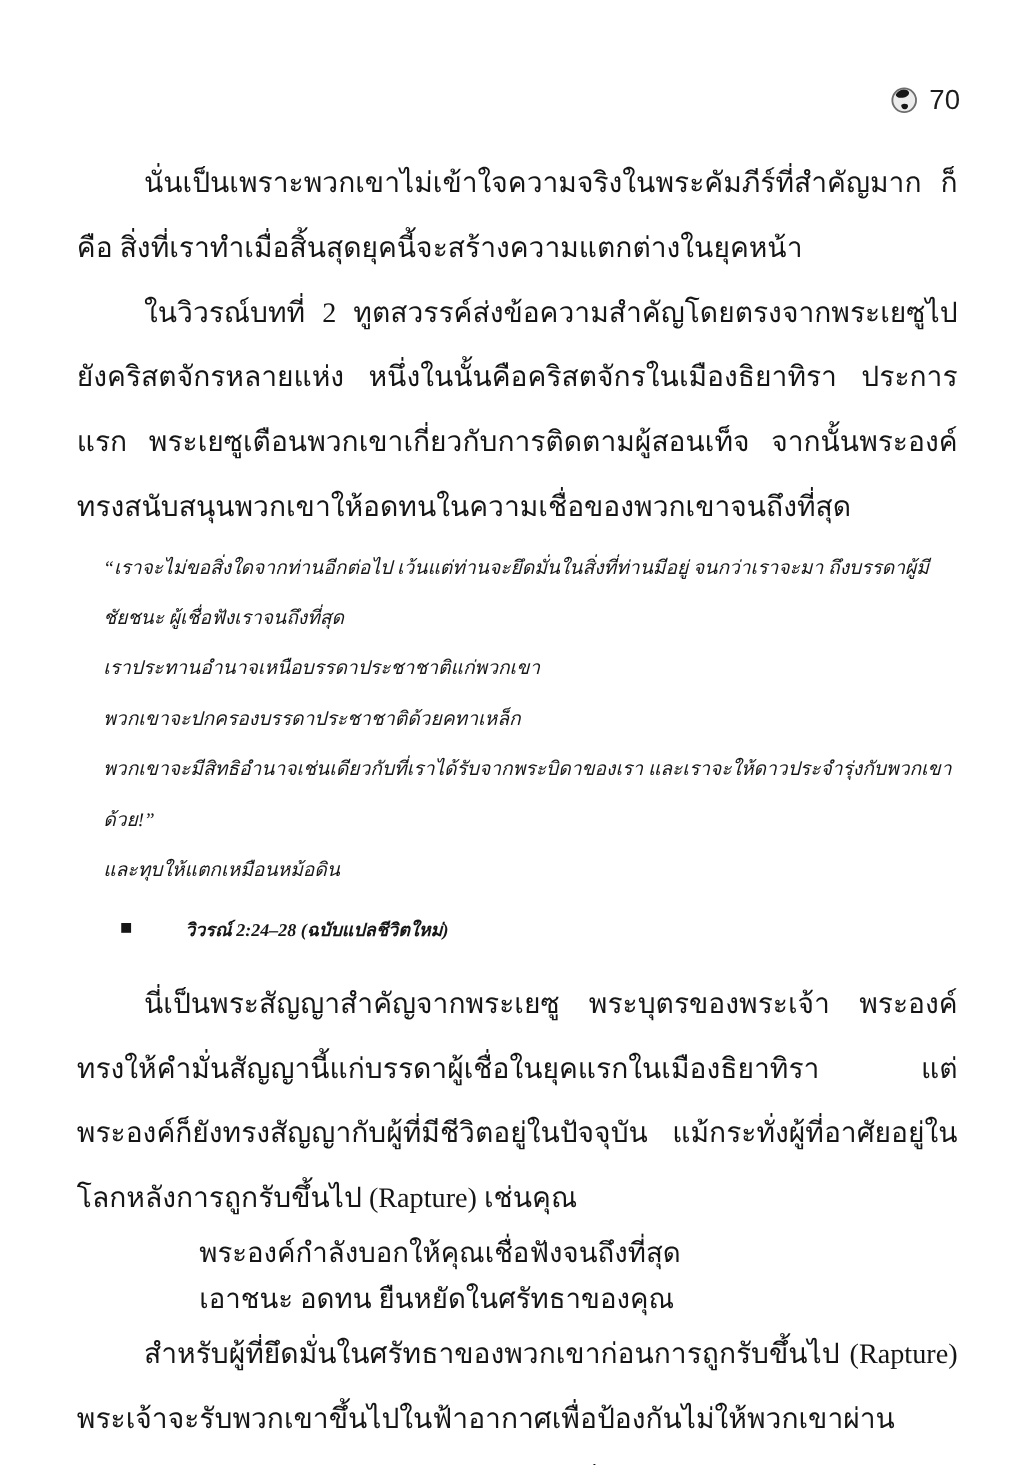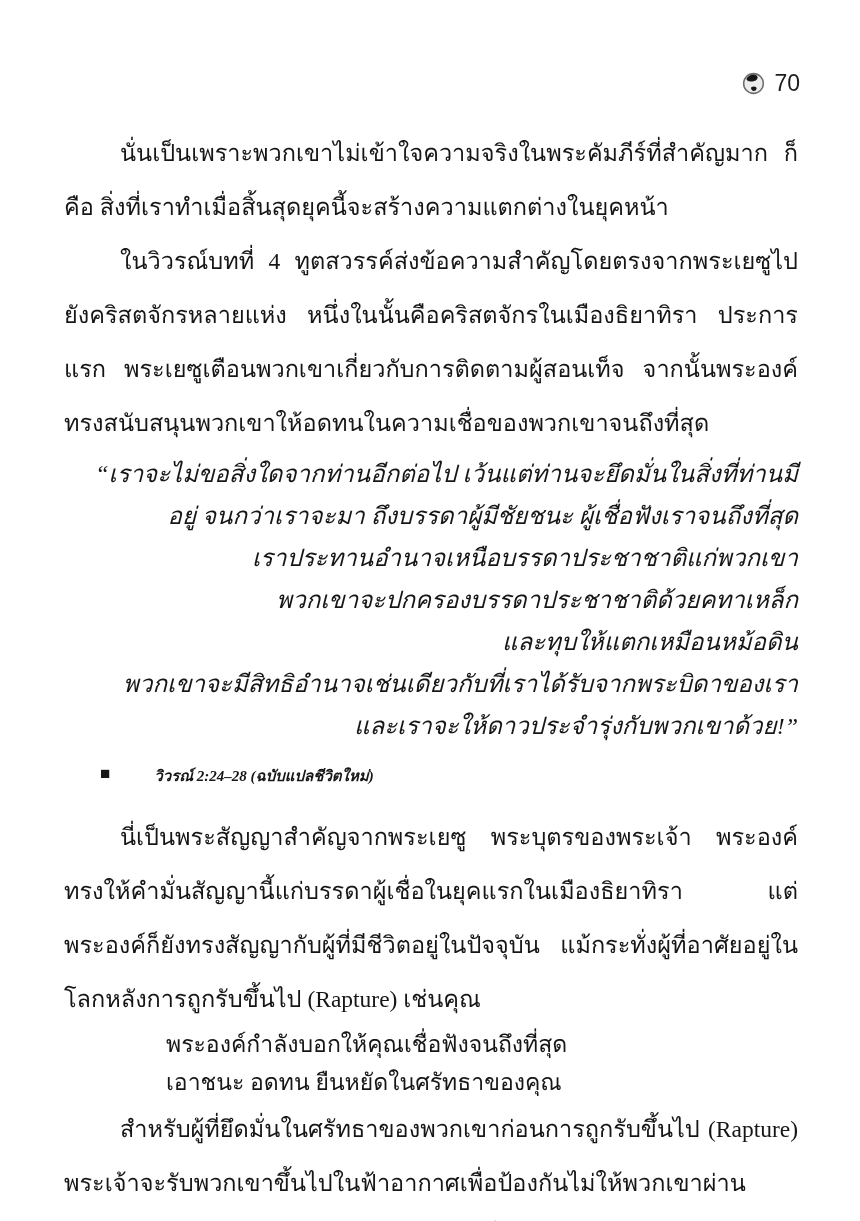--- a/index.html
+++ b/index.html
@@ -47,23 +47,23 @@
     line-height: 54px;
     text-indent: 56px;
     text-align: justify;
   }
   .quote-block {
     margin: 3px 0 0 22px;
     font-style: italic;
   }
   .quote-line {
     margin: 0;
-    font-size: 24px;
+    font-size: 16px;
     line-height: 42px;
-    text-align: right;
+    text-align: left;
   }
   .reference-row {
     display: flex;
     align-items: baseline;
     margin: 9px 0 14px 36px;
     font-style: italic;
     font-weight: bold;
   }
   .ref-marker {
     font-style: normal;
@@ -95,28 +95,28 @@
         <path d="M9.4 16.2 Q11.8 14.4 14.6 15.6 Q16.2 17.4 14.2 19.4 Q11.6 20.6 10.2 18.8 Q9.3 17.6 9.4 16.2 Z" fill="#161616"></path>
       </svg>
     </span>
     <span class="page-number">70</span>
   </div>
 
   <div class="content">
 
     <p class="body-par">นั่นเป็นเพราะพวกเขาไม่เข้าใจความจริงในพระคัมภีร์ที่สำคัญมาก ก็คือ สิ่งที่เราทำเมื่อสิ้นสุดยุคนี้จะสร้างความแตกต่างในยุคหน้า</p>
 
-    <p class="body-par">ในวิวรณ์บทที่ 4 ทูตสวรรค์ส่งข้อความสำคัญโดยตรงจากพระเยซูไปยังคริสตจักรหลายแห่ง หนึ่งในนั้นคือคริสตจักรในเมืองธิยาทิรา ประการแรก พระเยซูเตือนพวกเขาเกี่ยวกับการติดตามผู้สอนเท็จ จากนั้นพระองค์ทรงสนับสนุนพวกเขาให้อดทนในความเชื่อของพวกเขาจนถึงที่สุด</p>
+    <p class="body-par">ในวิวรณ์บทที่ 2 ทูตสวรรค์ส่งข้อความสำคัญโดยตรงจากพระเยซูไปยังคริสตจักรหลายแห่ง หนึ่งในนั้นคือคริสตจักรในเมืองธิยาทิรา ประการแรก พระเยซูเตือนพวกเขาเกี่ยวกับการติดตามผู้สอนเท็จ จากนั้นพระองค์ทรงสนับสนุนพวกเขาให้อดทนในความเชื่อของพวกเขาจนถึงที่สุด</p>
 
     <div class="quote-block">
       <p class="quote-line">“เราจะไม่ขอสิ่งใดจากท่านอีกต่อไป เว้นแต่ท่านจะยึดมั่นในสิ่งที่ท่านมีอยู่ จนกว่าเราจะมา ถึงบรรดาผู้มีชัยชนะ ผู้เชื่อฟังเราจนถึงที่สุด</p>
       <p class="quote-line">เราประทานอำนาจเหนือบรรดาประชาชาติแก่พวกเขา</p>
       <p class="quote-line">พวกเขาจะปกครองบรรดาประชาชาติด้วยคทาเหล็ก</p>
+      <p class="quote-line">พวกเขาจะมีสิทธิอำนาจเช่นเดียวกับที่เราได้รับจากพระบิดาของเรา และเราจะให้ดาวประจำรุ่งกับพวกเขาด้วย!”</p>
       <p class="quote-line">และทุบให้แตกเหมือนหม้อดิน</p>
-      <p class="quote-line">พวกเขาจะมีสิทธิอำนาจเช่นเดียวกับที่เราได้รับจากพระบิดาของเรา และเราจะให้ดาวประจำรุ่งกับพวกเขาด้วย!”</p>
     </div>
 
     <div class="reference-row">
       <span class="ref-marker">■</span>
       <span class="ref-text">วิวรณ์ 2:24–28 (ฉบับแปลชีวิตใหม่)</span>
     </div>
 
     <p class="body-par">นี่เป็นพระสัญญาสำคัญจากพระเยซู พระบุตรของพระเจ้า พระองค์ทรงให้คำมั่นสัญญานี้แก่บรรดาผู้เชื่อในยุคแรกในเมืองธิยาทิรา แต่พระองค์ก็ยังทรงสัญญากับผู้ที่มีชีวิตอยู่ในปัจจุบัน แม้กระทั่งผู้ที่อาศัยอยู่ในโลกหลังการถูกรับขึ้นไป (Rapture) เช่นคุณ</p>
 
     <p class="indent-line">พระองค์กำลังบอกให้คุณเชื่อฟังจนถึงที่สุด</p>

